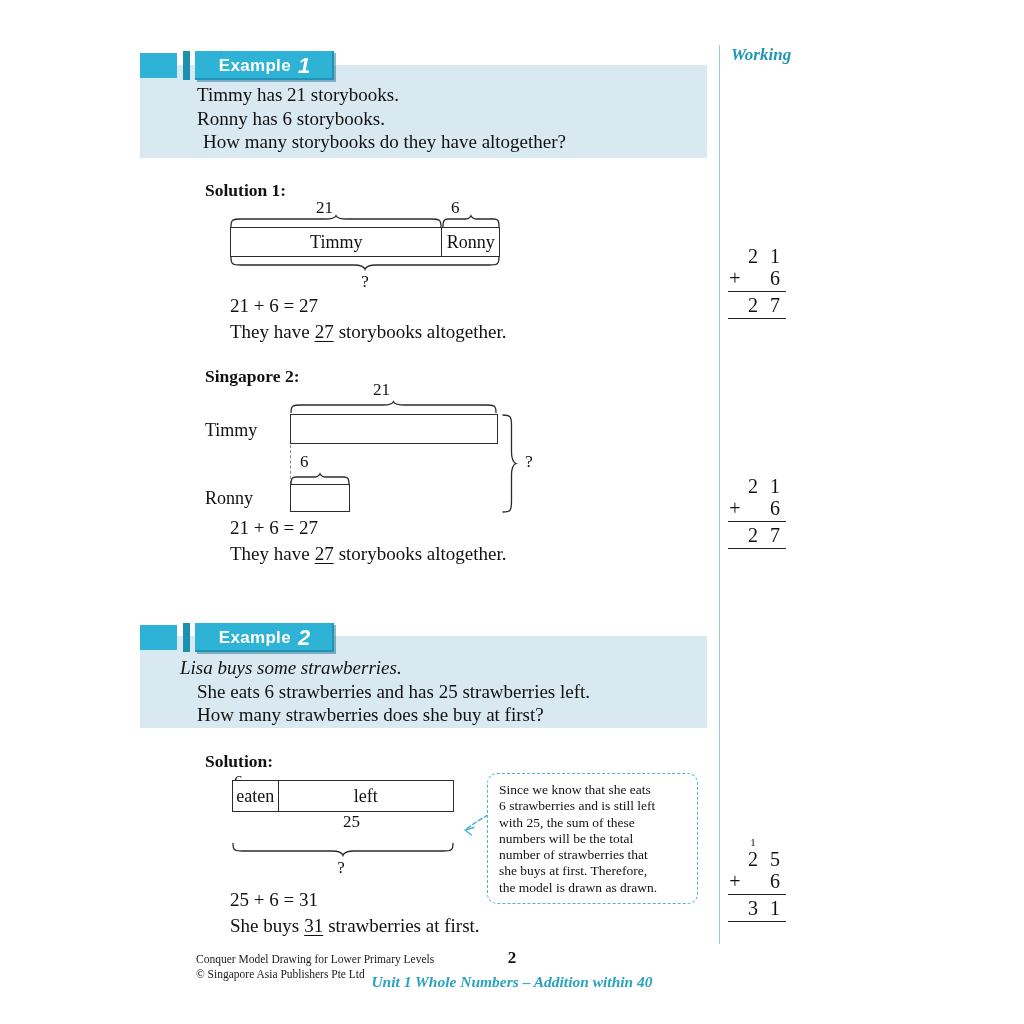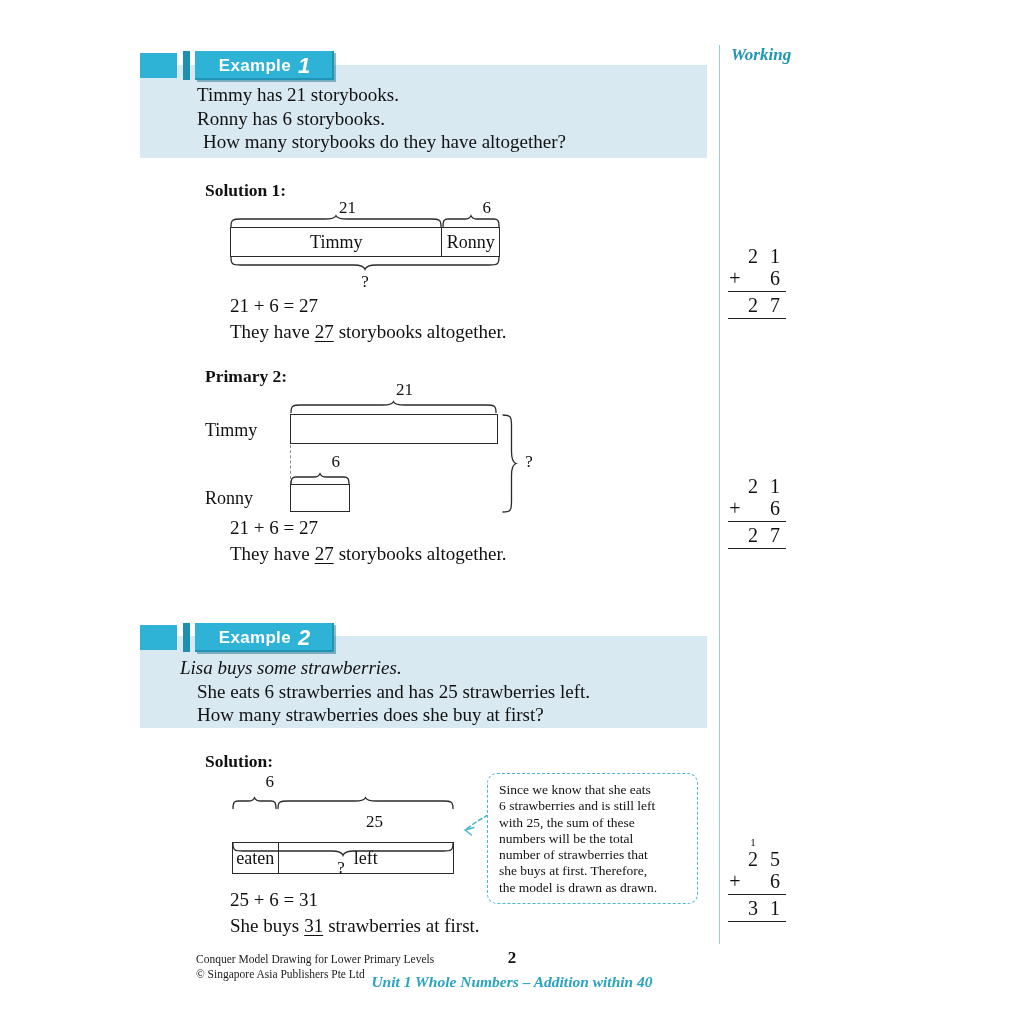--- a/index.html
+++ b/index.html
@@ -16,21 +16,21 @@
             font-family:"Liberation Sans",sans-serif;}
   .badge-label{font-weight:bold;font-size:17px;letter-spacing:.3px;}
   .badge-num{font-weight:bold;font-style:italic;font-size:22px;line-height:22px;}
 
   .problem-box{width:567px;background:#d9e9f2;}
 
   .sol-heading{font-weight:bold;font-size:17.5px;}
   .body-line{font-size:19px;}
   .uval{text-decoration:underline;text-underline-offset:3px;margin:0 5px;}
 
-  .num-label{font-size:17px;text-align:right;width:40px;margin-left:-20px;}
+  .num-label{font-size:17px;text-align:left;width:40px;margin-left:-20px;}
   .qmark{font-size:17px;text-align:center;width:20px;margin-left:-10px;}
   .bar{display:flex;border:1.4px solid #2b2b2b;background:#fff;box-sizing:border-box;}
   .bar-cell{display:flex;align-items:center;justify-content:center;font-size:18px;box-sizing:border-box;}
   .bar-cell + .bar-cell{border-left:1.4px solid #2b2b2b;}
   .row-label{font-size:18px;}
   .dash-v{border-left:1.5px dashed #8a8a8a;width:0;}
 
   svg.brace{overflow:visible;display:block;}
   svg.brace path{fill:none;stroke:#2a2a2a;stroke-width:1.3;stroke-linecap:round;}
 
@@ -88,21 +88,21 @@
   <svg class="abs brace" style="left:230px;top:257px;" width="270" height="13">
       <path d="M1 0.5 C1 7 2.5 8 11 8 L124 8 Q133.5 8 135 12.3 Q136.5 8 146 8 L259 8 C267.5 8 269 7 269 0.5"></path>
     </svg>
   <div class="abs qmark" style="left:365px;top:272px;">?</div>
 
   <div class="abs body-line" style="left:230px;top:295px;">21 + 6 = 27</div>
   <div class="abs body-line" style="left:230px;top:321px;">
     <span>They have</span><span class="uval">27</span><span>storybooks altogether.</span>
   </div>
 
-  <div class="abs sol-heading" style="left:205px;top:366px;">Primary 2:</div>
+  <div class="abs sol-heading" style="left:205px;top:366px;">Singapore 2:</div>
 
   <div class="abs num-label" style="left:393px;top:380px;">21</div>
   <svg class="abs brace" style="left:290px;top:401px;" width="207" height="12">
       <path d="M1 11.5 C1 5 2.5 4 11 4 L92.5 4 Q102 4 103.5 0.7 Q105 4 114.5 4 L196 4 C204.5 4 206 5 206 11.5"></path>
     </svg>
 
   <div class="abs row-label" style="left:205px;top:420px;">Timmy</div>
   <div class="abs bar" style="left:290px;top:414px;width:208px;height:30px;"></div>
 
   <div class="abs dash-v" style="left:290px;top:445px;height:39px;"></div>
@@ -141,21 +141,21 @@
   <div class="abs num-label" style="left:254px;top:772px;">6</div>
   <div class="abs num-label" style="left:363px;top:772px;margin-top:40px;">25</div>
 
   <svg class="abs brace" style="left:232px;top:797px;" width="45" height="12">
       <path d="M1 11.5 C1 5 2.5 4 6 4 L16.5 4 Q21 4 22.5 0.7 Q24 4 28.5 4 L39 4 C42.5 4 44 5 44 11.5"></path>
     </svg>
   <svg class="abs brace" style="left:277px;top:797px;" width="177" height="12">
       <path d="M1 11.5 C1 5 2.5 4 11 4 L77.5 4 Q87 4 88.5 0.7 Q90 4 99.5 4 L166 4 C174.5 4 176 5 176 11.5"></path>
     </svg>
 
-  <div class="abs bar" style="left:232px;top:842px;width:222px;height:32px;">
+  <div class="abs bar" style="left:232px;top:780px;width:222px;height:32px;">
     <div class="bar-cell" style="width:45px;">eaten</div>
     <div class="bar-cell" style="width:177px;">left</div>
   </div>
 
   <svg class="abs brace" style="left:232px;top:843px;" width="222" height="13">
       <path d="M1 0.5 C1 7 2.5 8 11 8 L100 8 Q109.5 8 111 12.3 Q112.5 8 122 8 L211 8 C219.5 8 221 7 221 0.5"></path>
     </svg>
   <div class="abs qmark" style="left:341px;top:858px;">?</div>
 
   <svg class="abs tail" style="left:461px;top:812px;" width="28" height="26">

